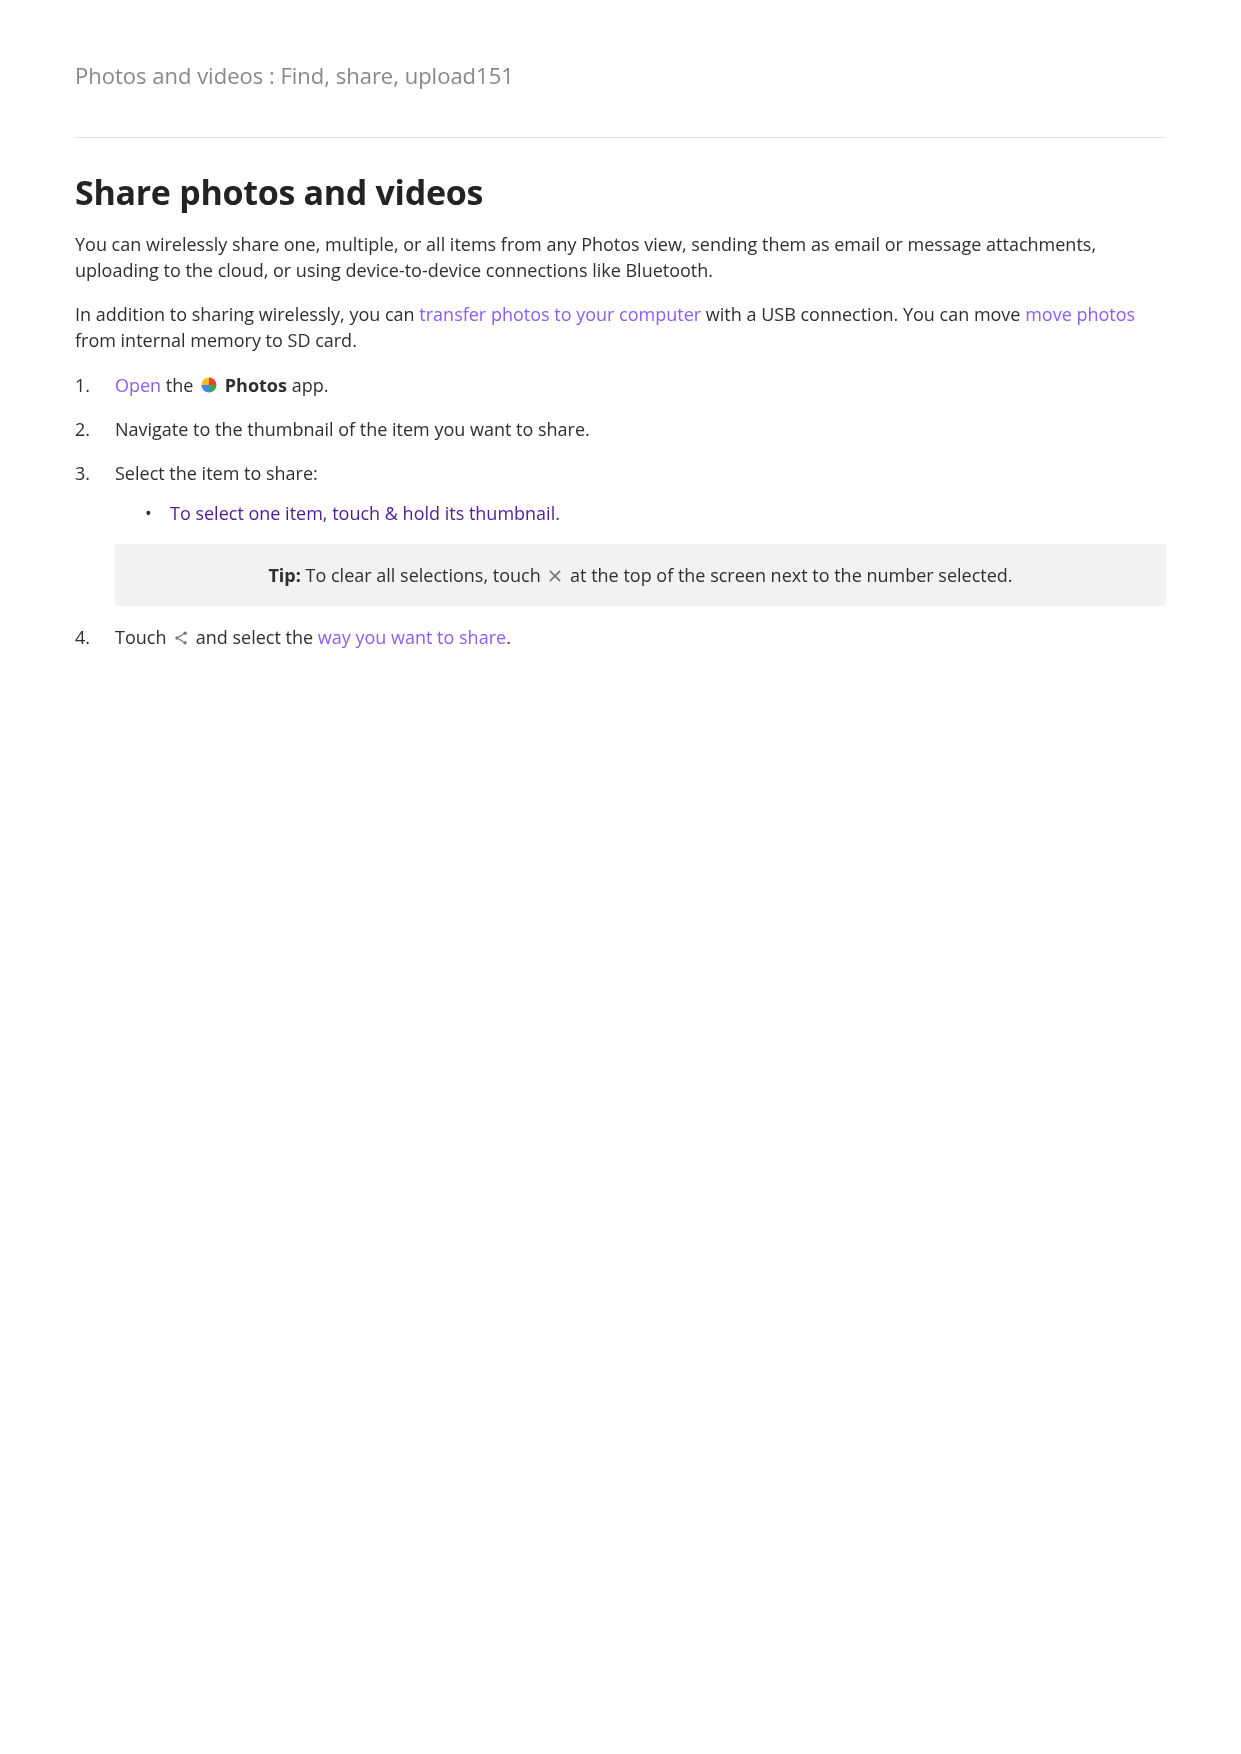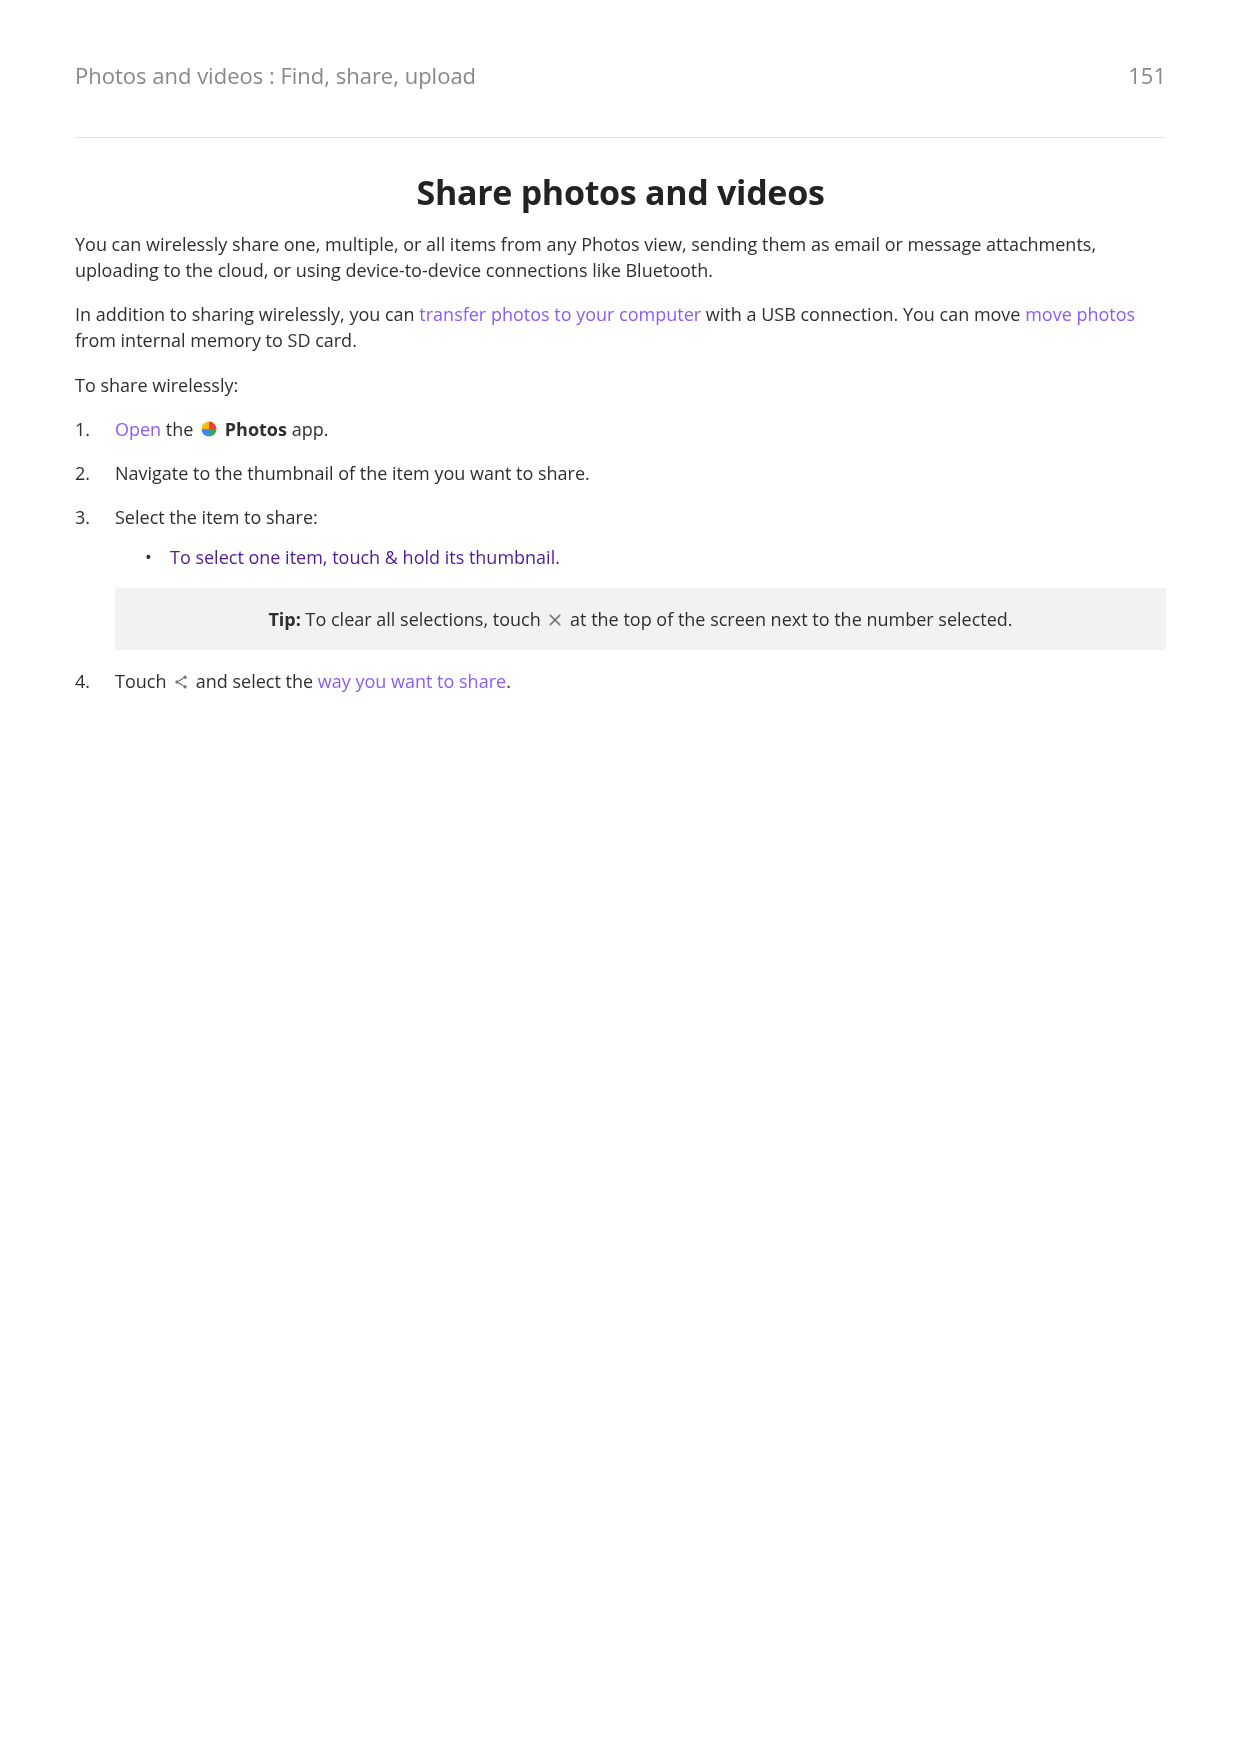--- a/index.html
+++ b/index.html
@@ -13,42 +13,41 @@
   }
   .page {
     width: 1241px;
     min-height: 1754px;
     padding: 60px 75px 60px 75px;
     box-sizing: border-box;
     position: relative;
   }
   .header {
     display: flex;
-    justify-content: space-between;
+    justify-content: flex-start;
     align-items: baseline;
     color: #888888;
     font-size: 22px;
     font-weight: 400;
     margin-bottom: 45px;
   }
   .header .page-num {
     color: #888888;
   }
   hr.rule {
     border: none;
     border-top: 1px solid #e2e2e2;
     margin: 0 0 30px 0;
   }
   h1.title {
     font-size: 34px;
     font-weight: 700;
     color: #232323;
     margin: 0 0 14px 0;
     letter-spacing: -0.3px;
-    text-align: center;
   }
   p.para {
     margin: 0 0 18px 0;
     color: #2f2f2f;
   }
   a.link {
     color: #8b5cf6;
     text-decoration: none;
   }
   ol.steps {
@@ -132,21 +131,20 @@
   <hr class="rule">
 
   <h1 class="title">Share photos and videos</h1>
 
   <p class="para">You can wirelessly share one, multiple, or all items from any Photos view, sending them as email or message attachments, uploading to the cloud, or using device-to-device connections like Bluetooth.</p>
 
   <p class="para">
     <span>In addition to sharing wirelessly, you can </span><a class="link" href="#">transfer photos to your computer</a><span> with a USB connection. You can move </span><a class="link" href="#">move photos</a><span> from internal memory to SD card.</span>
   </p>
 
-  <p class="para">To share wirelessly:</p>
 
   <ol class="steps">
 
     <li>
       <a class="link" href="#">Open</a><span> the </span><span class="photos-icon"><svg viewBox="0 0 24 24" width="18" height="18">
         <path d="M12 12 L12 2 A10 10 0 0 1 22 12 Z" fill="#EA4335"></path>
         <path d="M12 12 L22 12 A10 10 0 0 1 12 22 Z" fill="#34A853"></path>
         <path d="M12 12 L12 22 A10 10 0 0 1 2 12 Z" fill="#4285F4"></path>
         <path d="M12 12 L2 12 A10 10 0 0 1 12 2 Z" fill="#FBBC05"></path>
       </svg></span> <span class="app-bold">Photos</span><span> app.</span>

